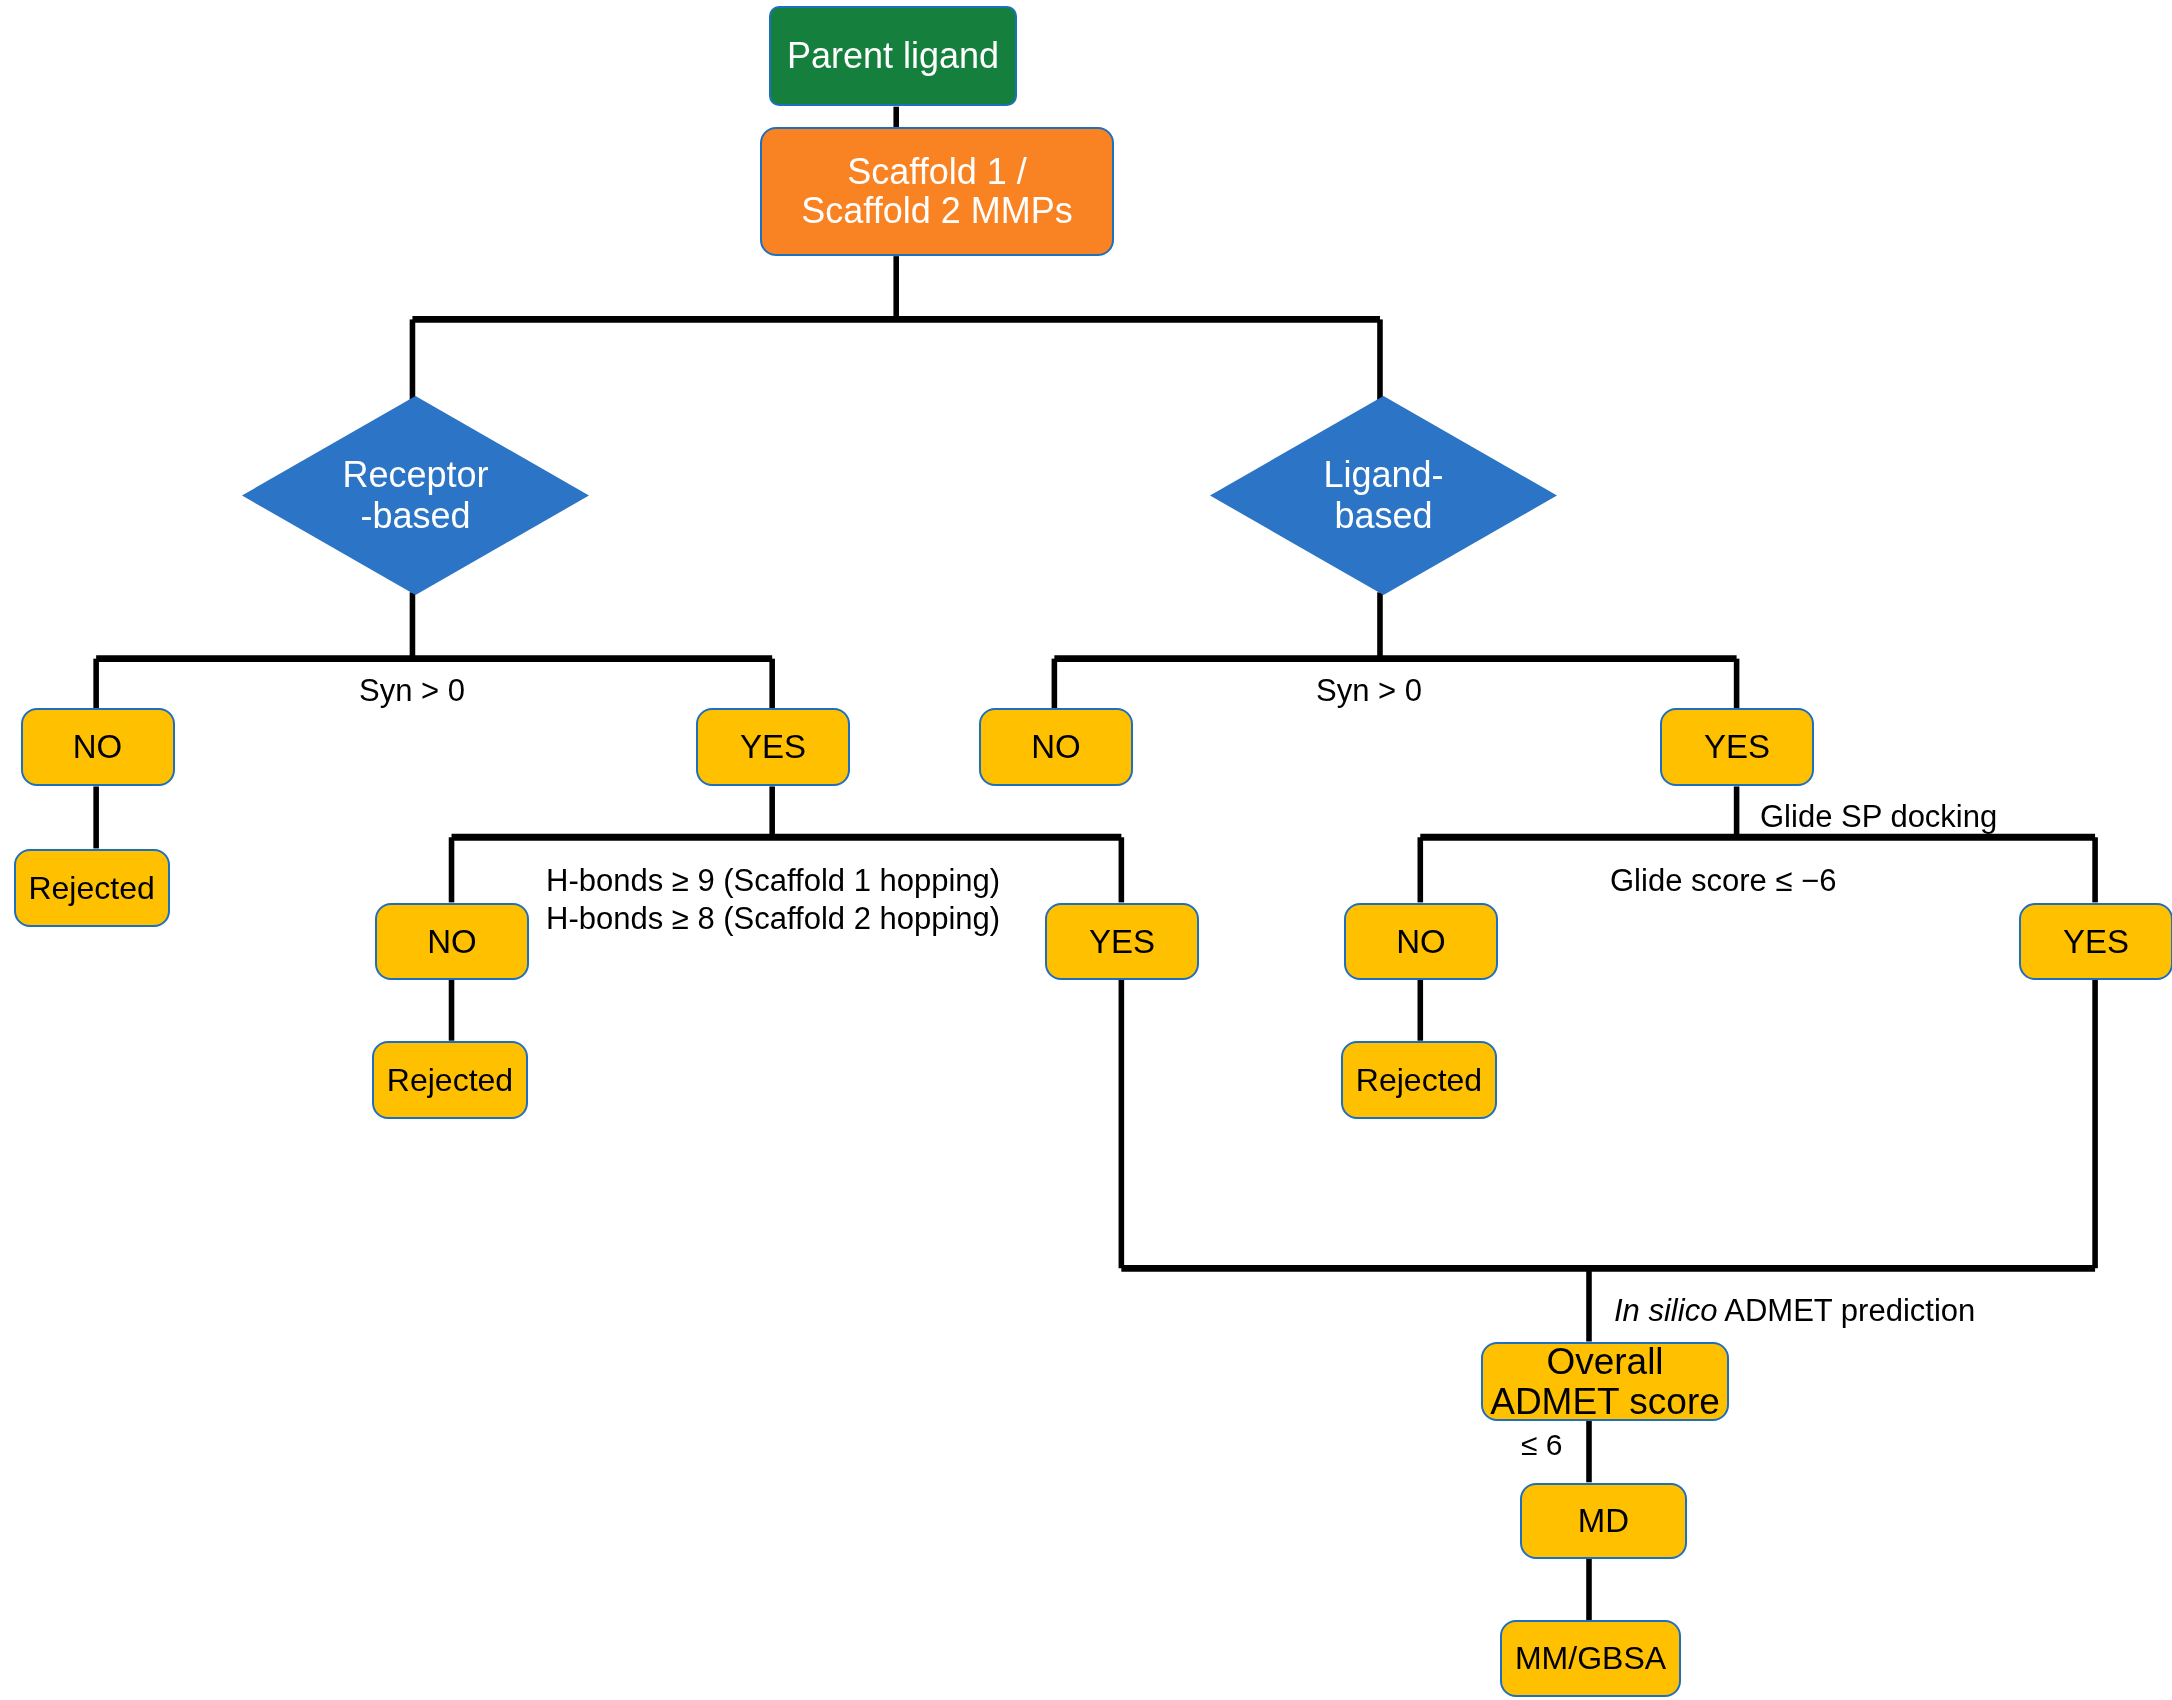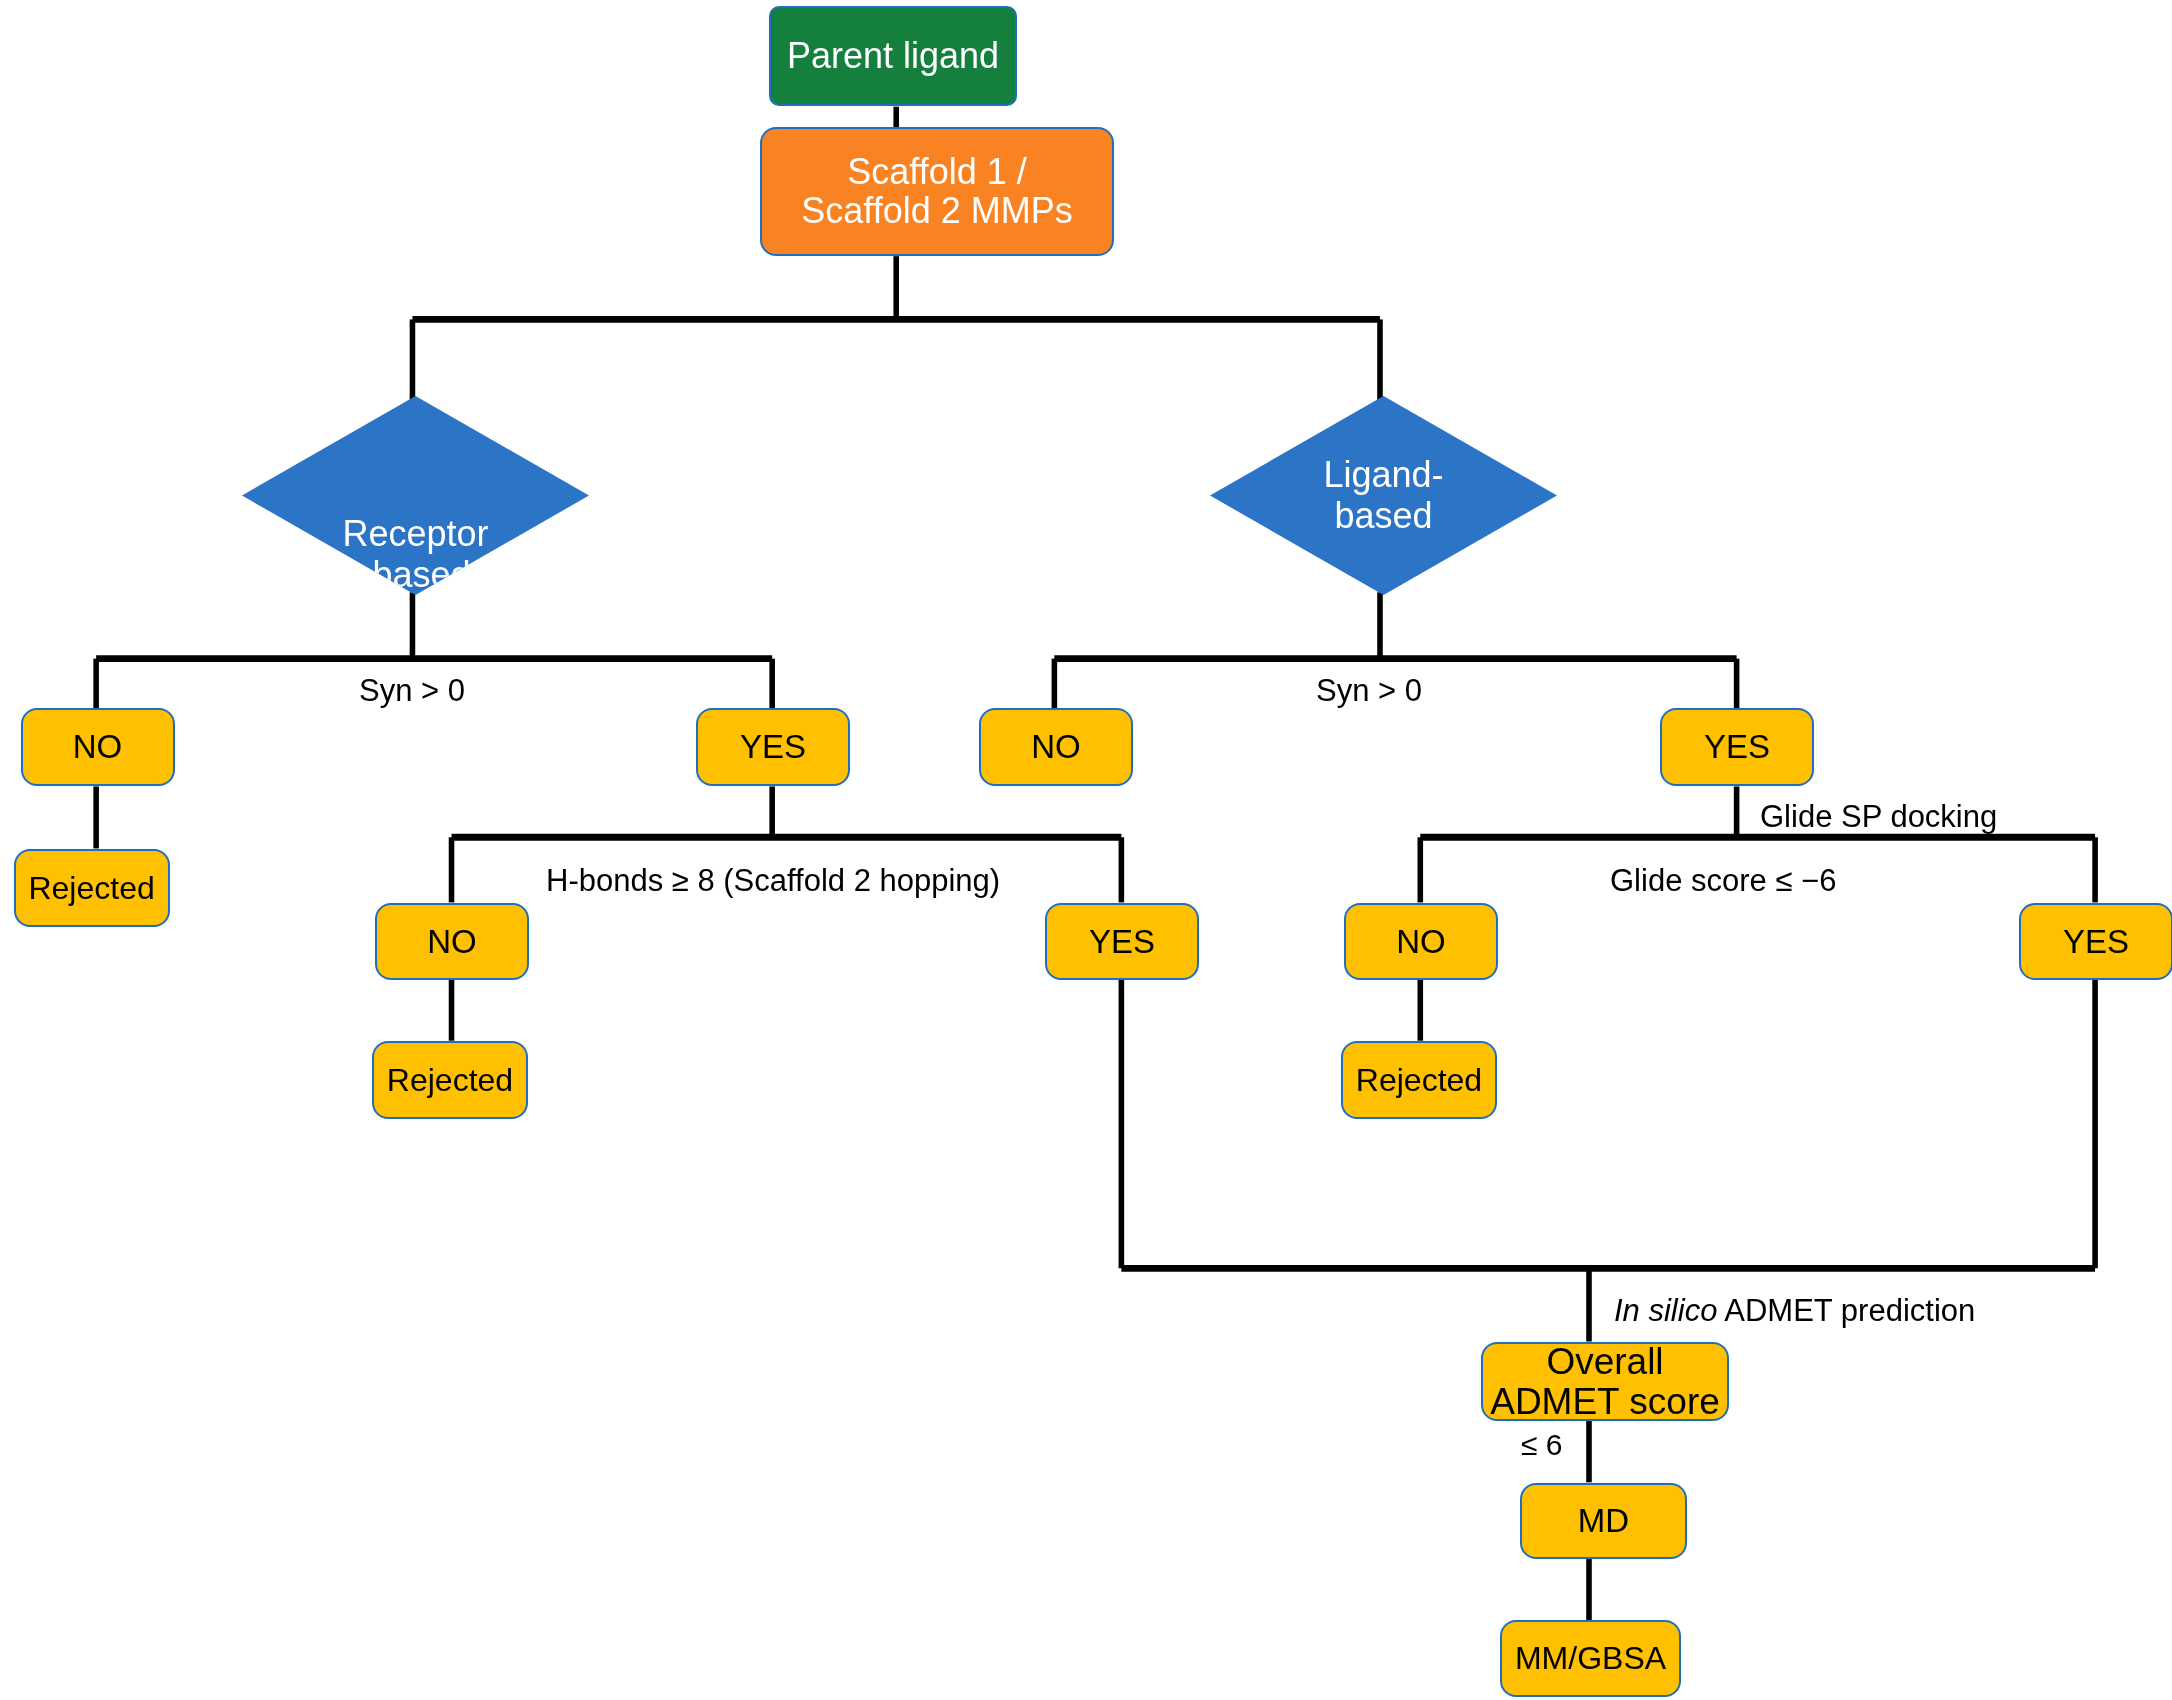--- a/index.html
+++ b/index.html
@@ -78,21 +78,21 @@
 
   <div class="node green" style="left:769px;top:6.2px;width:248px;height:100px;font-size:36px;">
     <span>Parent ligand</span>
   </div>
 
   <div class="node orange" style="left:718px;top:127px;width:354px;height:129px;font-size:36px;flex-direction:column;">
     <span>Scaffold 1 /</span>
     <span>Scaffold 2 MMPs</span>
   </div>
 
-  <div class="diamond" style="left:242px;top:396px;width:347px;height:199px;font-size:36px;flex-direction:column;justify-content:flex-end;">
+  <div class="diamond" style="left:242px;top:396px;width:347px;height:199px;font-size:36px;flex-direction:column;">
     <span>Receptor</span>
     <span>-based</span>
   </div>
 
   <div class="diamond" style="left:1210px;top:396px;width:347px;height:199px;font-size:36px;flex-direction:column;justify-content:center;">
     <span>Ligand-</span>
     <span>based</span>
   </div>
 
   <div class="node amber" style="left:20.5px;top:708px;width:154px;height:78px;font-size:33px;">
@@ -154,20 +154,21 @@
 
   <div class="edge-label" style="left:359px;top:672px;font-size:31px;">
     <span>Syn &gt; 0</span>
   </div>
 
   <div class="edge-label" style="left:1316px;top:672px;font-size:31px;">
     <span>Syn &gt; 0</span>
   </div>
 
   <div class="edge-label" style="left:546px;top:862px;font-size:31px;">
+    <div>H-bonds ≥  9 (Scaffold 1 hopping)</div>
     <div>H-bonds ≥  8 (Scaffold 2 hopping)</div>
   </div>
 
   <div class="edge-label" style="left:1760px;top:798px;font-size:31px;">
     <span>Glide SP docking</span>
   </div>
 
   <div class="edge-label" style="left:1610px;top:862px;font-size:31px;">
     <span>Glide score ≤ −6</span>
   </div>

